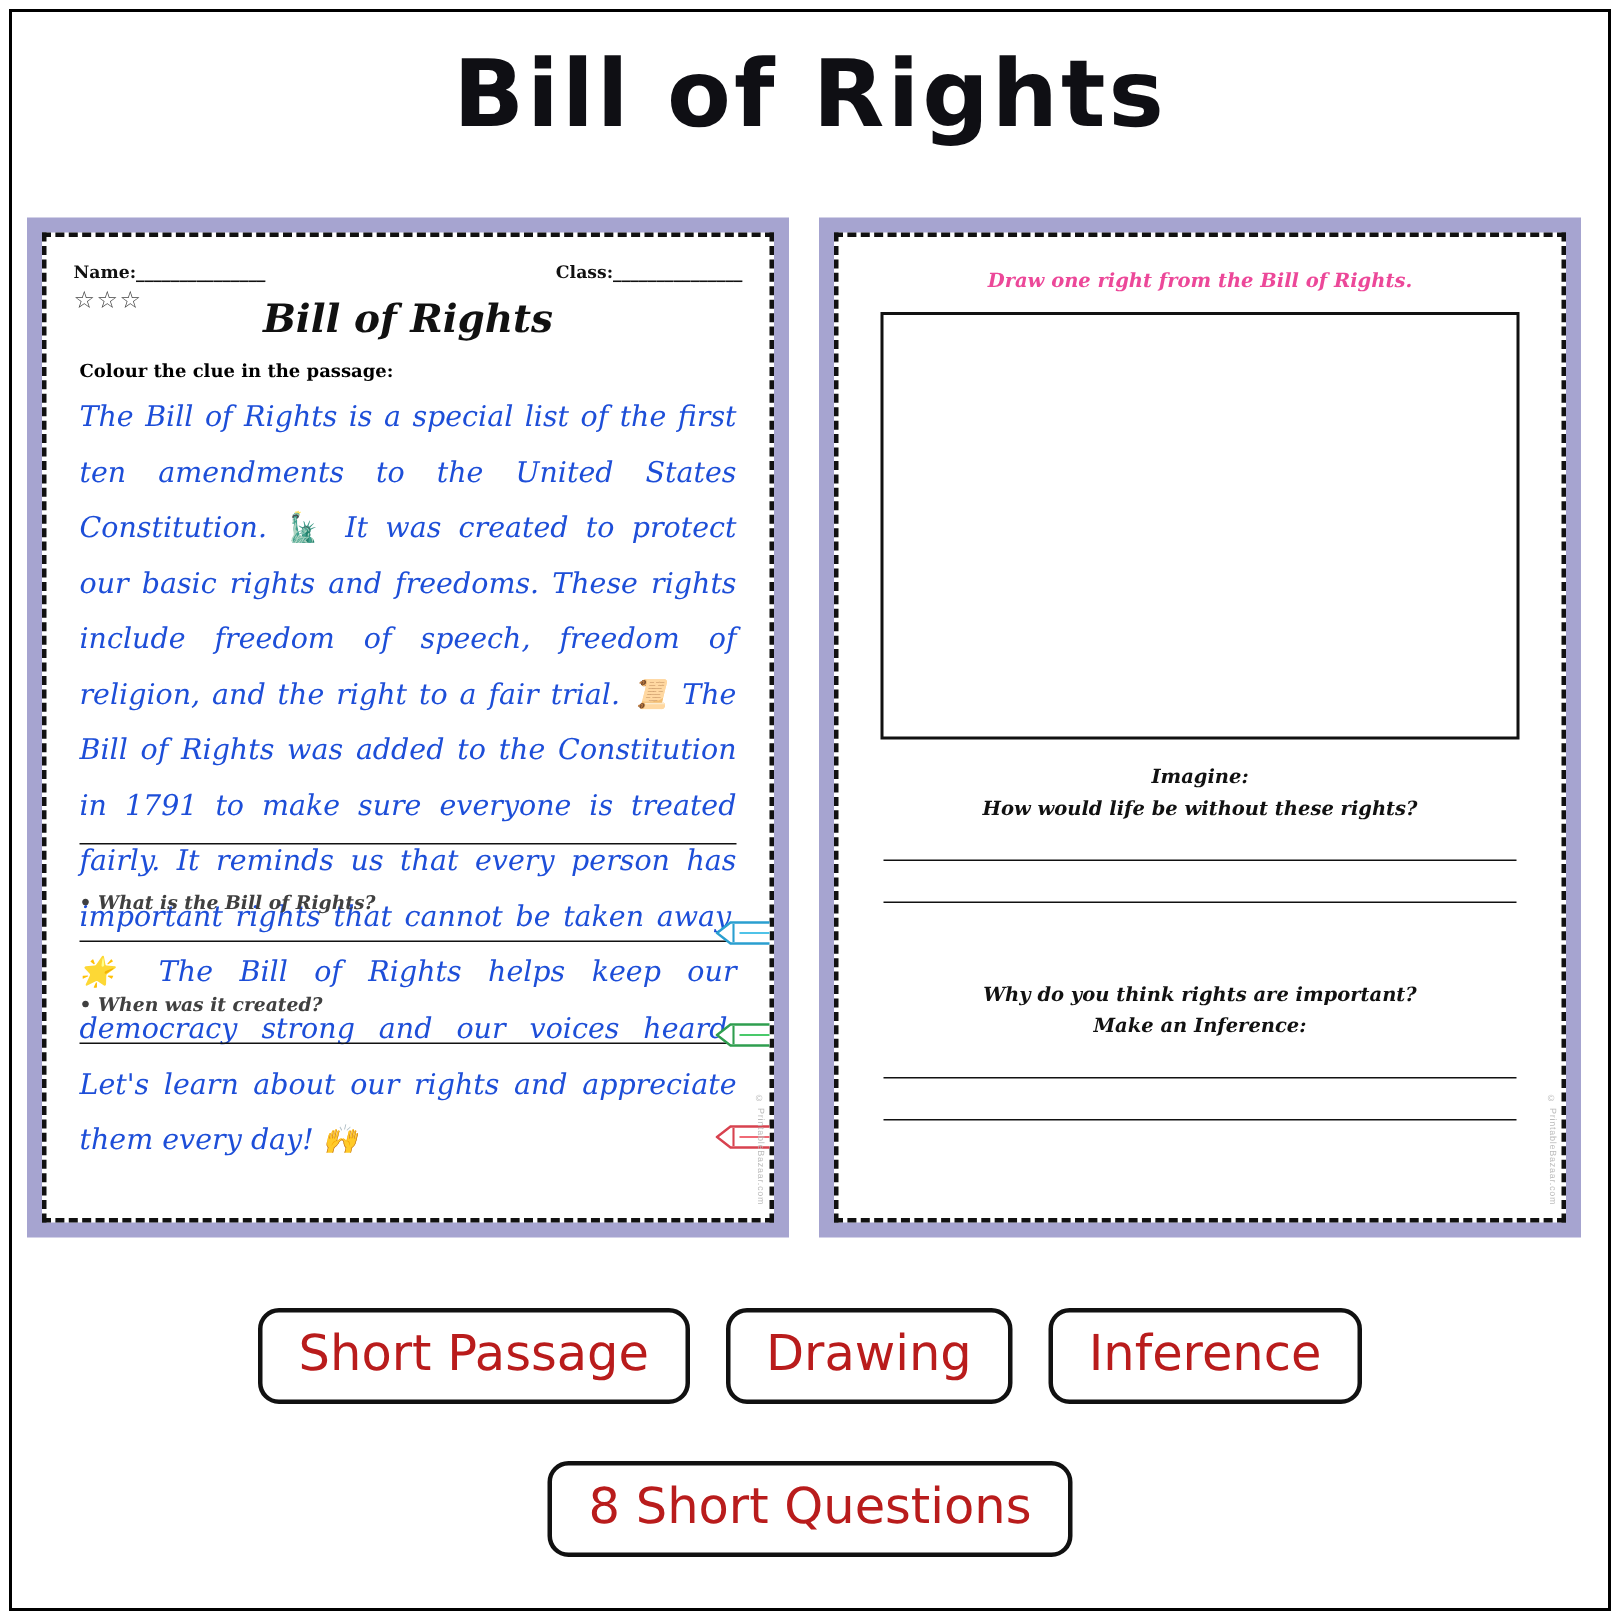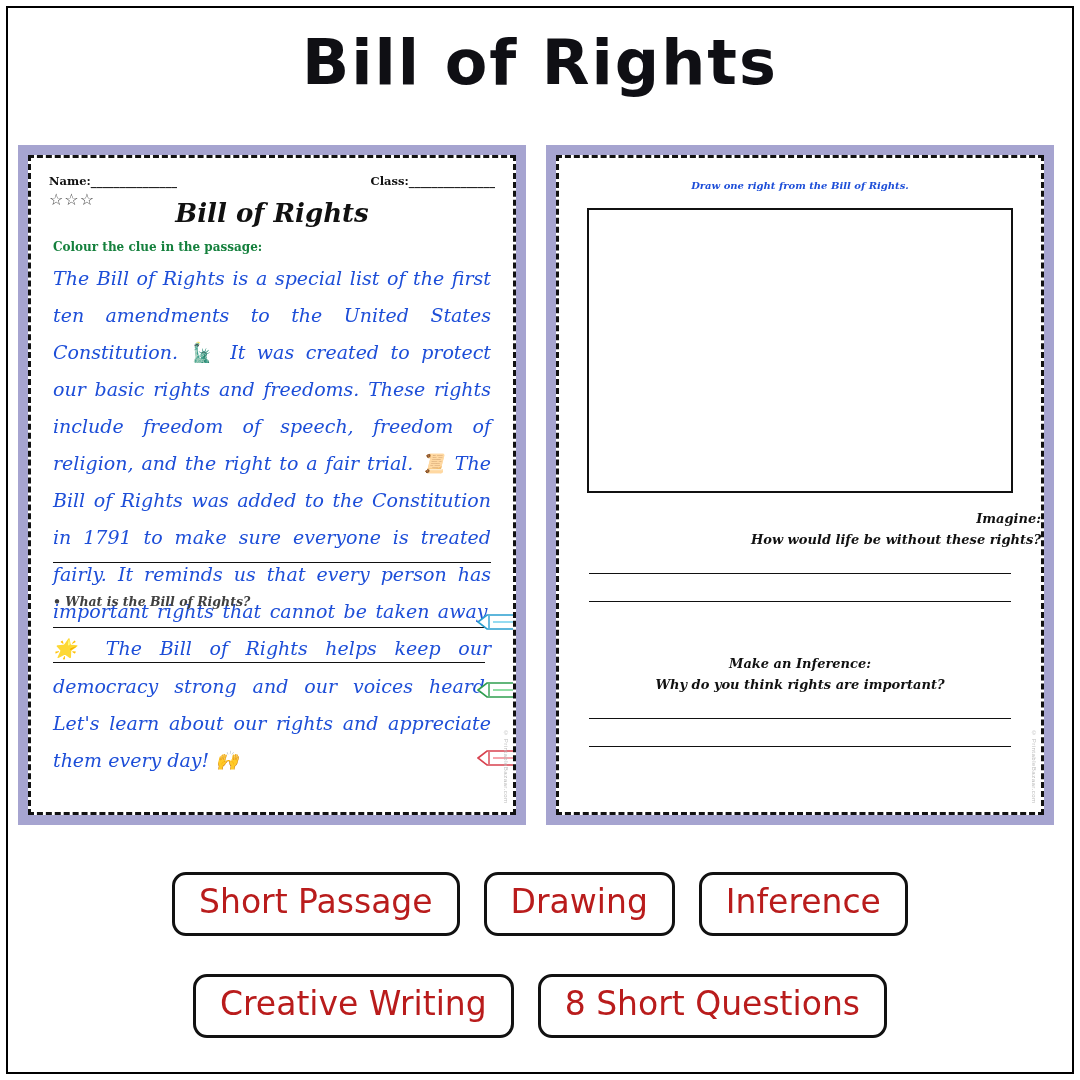--- a/index.html
+++ b/index.html
@@ -66,21 +66,21 @@
   .ws-title {
     position: absolute; top: 40px; left: 0; width: 100%;
     text-align: center;
     font-family: "DejaVu Serif", serif;
     font-style: italic; font-weight: bold;
     font-size: 26px; color: #111;
   }
   .instruction {
     position: absolute; top: 82px; left: 22px;
     font-family: "DejaVu Serif", serif;
-    font-weight: bold; font-size: 12px; color: #15803d;
+    font-weight: bold; font-size: 12px; color: #000000;
   }
   .passage {
     position: absolute; top: 102px; left: 22px; right: 22px;
     font-family: "DejaVu Serif", serif;
     font-style: italic;
     font-size: 19px;
     line-height: 1.95;
     text-align: justify;
     color: #1d4ed8;
   }
@@ -117,37 +117,37 @@
     letter-spacing: 0.5px;
     font-family: "Liberation Sans", sans-serif;
   }
 
   
   .draw-prompt {
     position: absolute; top: 22px; left: 0; width: 100%;
     text-align: center;
     font-family: "DejaVu Serif", serif;
     font-style: italic; font-weight: bold;
-    font-size: 10px; color: #1d4ed8;
+    font-size: 13px; color: #ec4899;
   }
   .draw-box {
     position: absolute; top: 50px; left: 28px; right: 28px;
     height: 285px;
     border: 2px solid #111;
     background: #fff;
   }
   .sect-head {
     position: absolute; left: 0; width: 100%;
     text-align: center;
     font-family: "DejaVu Serif", serif;
     font-style: italic; font-weight: bold;
     font-size: 13px; color: #111;
     line-height: 1.65;
   }
-  #imagine-head { top: 350px; text-align: right; }
+  #imagine-head { top: 350px; }
   #inference-head { top: 495px; }
 
   .write-lines { position: absolute; left: 30px; right: 30px; }
   .write-lines .wline { border-top: 1px solid #111; height: 28px; }
   #imagine-lines { top: 415px; }
   #inference-lines { top: 560px; }
 
   
   .tags-row {
     position: absolute; width: 1080px;
@@ -193,20 +193,21 @@
 
       <div class="passage">The Bill of Rights is a special list of the first ten amendments to the United States Constitution. 🗽 It was created to protect our basic rights and freedoms. These rights include freedom of speech, freedom of religion, and the right to a fair trial. 📜 The Bill of Rights was added to the Constitution in 1791 to make sure everyone is treated fairly. It reminds us that every person has important rights that cannot be taken away. 🌟 The Bill of Rights helps keep our democracy strong and our voices heard. Let's learn about our rights and appreciate them every day! 🙌</div>
 
       <div class="divider"></div>
 
       <div class="qblock" id="q1">
         <div class="qtext">• What is the Bill of Rights?</div>
         <div class="answer-line"></div>
       </div>
       <div class="qblock" id="q2">
+        <div class="qtext">• When was it created?</div>
         <div class="answer-line"></div>
       </div>
 
       <svg class="crayon" id="crayon1" viewBox="0 0 46 18">
         <polygon points="1,9 10,2 44,2 44,16 10,16" fill="#ffffff" stroke="#2a9fd0" stroke-width="1.6"></polygon>
         <line x1="12" y1="3" x2="12" y2="15" stroke="#2a9fd0" stroke-width="1.4"></line>
         <line x1="16" y1="9" x2="42" y2="9" stroke="#4fc3e8" stroke-width="1.2"></line>
       </svg>
       <svg class="crayon" id="crayon2" viewBox="0 0 46 18">
         <polygon points="1,9 10,2 44,2 44,16 10,16" fill="#ffffff" stroke="#2f9e4f" stroke-width="1.6"></polygon>
@@ -234,36 +235,35 @@
         <div>Imagine:</div>
         <div>How would life be without these rights?</div>
       </div>
 
       <div class="write-lines" id="imagine-lines">
         <div class="wline"></div>
         <div class="wline"></div>
       </div>
 
       <div class="sect-head" id="inference-head">
+        <div>Why do you think rights are important?</div>
         <div>Make an Inference:</div>
-        <div>Why do you think rights are important?</div>
       </div>
 
       <div class="write-lines" id="inference-lines">
         <div class="wline"></div>
         <div class="wline"></div>
       </div>
 
       <div class="watermark">© PrintableBazaar.com</div>
     </div>
   </div>
 
   <div class="tags-row" id="tags-row-1">
     <div class="tag">Short Passage</div>
     <div class="tag">Drawing</div>
     <div class="tag">Inference</div>
   </div>
   <div class="tags-row" id="tags-row-2">
-    <div class="tag">Creative Writing</div>
     <div class="tag">8 Short Questions</div>
   </div>
 
 </div>
 
 </body></html>

